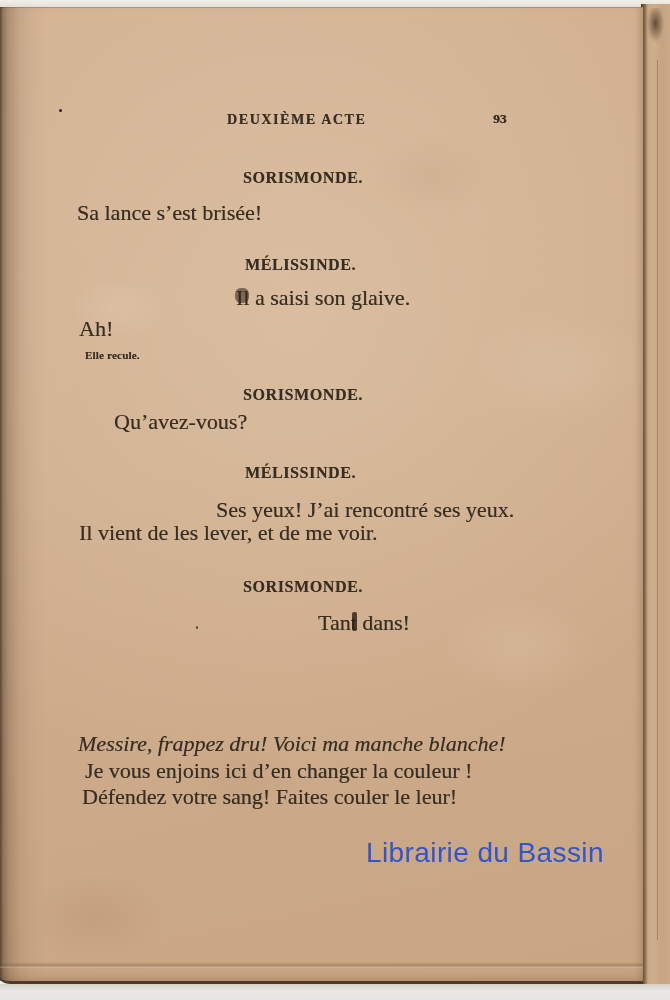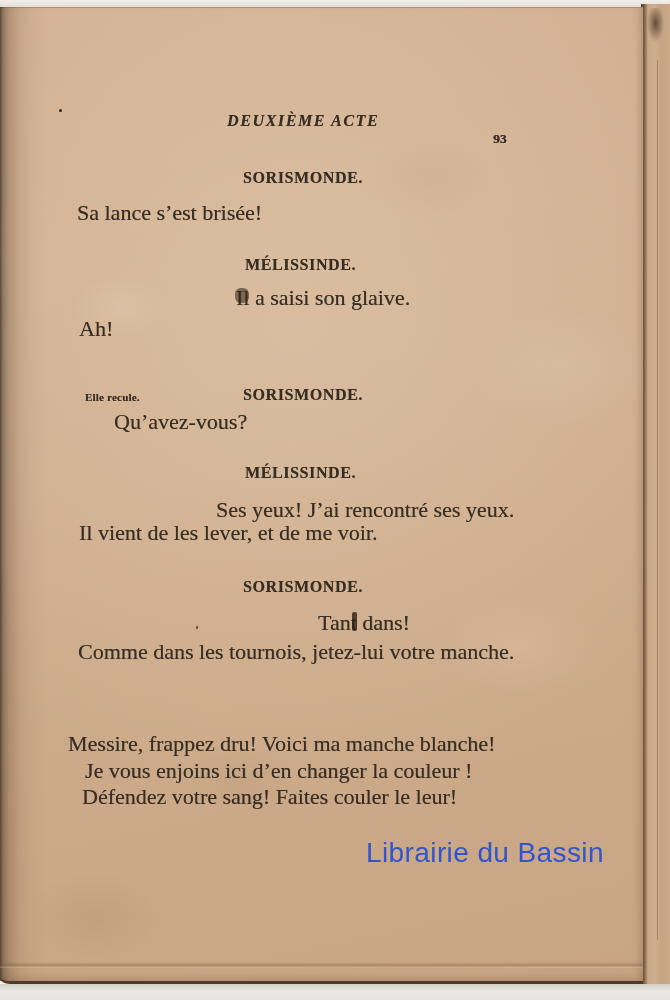--- a/index.html
+++ b/index.html
@@ -53,25 +53,25 @@
       rgba(120,88,62,0.05) 32px, rgba(120,88,62,0) 46px);}
   
   .crease{position:absolute;left:0;right:0;bottom:13px;height:6px;
     background:linear-gradient(180deg,rgba(100,70,45,0) 0%,rgba(100,70,45,0.30) 55%,rgba(243,228,207,0.28) 100%);}
 
   
   .line{position:absolute;white-space:pre;color:#362d23;line-height:1.05;}
   .verse{font-size:22px;text-shadow:0.35px 0.35px 0.5px rgba(54,45,35,0.5);}
   .speaker{font-size:16px;font-weight:bold;letter-spacing:0.6px;
     text-shadow:0.3px 0.3px 0.4px rgba(54,45,35,0.55);}
-  .acttitle{font-size:16px;font-weight:bold;letter-spacing:1.6px;
-    text-shadow:0.3px 0.3px 0.4px rgba(54,45,35,0.55);font-style:italic;}
+  .acttitle{font-size:14px;font-weight:bold;letter-spacing:1.6px;
+    text-shadow:0.3px 0.3px 0.4px rgba(54,45,35,0.55);}
   .pagenum{font-size:13.5px;font-weight:bold;text-shadow:0.4px 0.4px 0.5px rgba(40,32,24,0.7);}
   .stage{font-size:11px;font-weight:bold;letter-spacing:0.2px;
-    text-shadow:0.3px 0.3px 0.4px rgba(54,45,35,0.5);margin-top:42px;}
+    text-shadow:0.3px 0.3px 0.4px rgba(54,45,35,0.5);}
   .stage-heading{font-size:12px;}
   .stage-heading .sh-name{font-weight:bold;letter-spacing:0.3px;
     text-shadow:0.3px 0.3px 0.4px rgba(54,45,35,0.55);}
   .stage-heading .sh-dir{font-weight:bold;font-size:11.5px;margin-left:5px;
     text-shadow:0.25px 0.25px 0.4px rgba(54,45,35,0.5);}
 
   
   .blot{position:absolute;background:rgba(45,34,24,0.55);}
   .blot-il{left:235px;top:288px;width:14px;height:15px;border-radius:40%;filter:blur(0.6px);}
   .blot-tant{left:352px;top:612px;width:5px;height:19px;border-radius:2px;
@@ -95,39 +95,38 @@
   <div class="fore-edge"></div>
   <div class="fore-edge-crack"></div>
   <div class="edge-stain"></div>
 
   <div class="page">
     <div class="gutter"></div>
     <div class="crease"></div>
   </div>
 
   <div class="line acttitle" style="left:227px;top:113px;">DEUXIÈME ACTE</div>
-  <div class="line pagenum" style="left:493px;top:132px;">93</div>
+  <div class="line pagenum" style="left:493px;top:112px;">93</div>
 
   <div class="line speaker" style="left:243px;top:170px;">SORISMONDE.</div>
   <div class="line verse" style="left:77px;top:201px;">Sa lance s’est brisée!</div>
   <div class="line speaker" style="left:245px;top:257px;">MÉLISSINDE.</div>
   <div class="line verse" style="left:236px;top:286px;">Il a saisi son glaive.</div>
   <div class="line verse" style="left:79px;top:317px;">Ah!</div>
   <div class="line stage" style="left:85px;top:350px;">Elle recule.</div>
   <div class="line speaker" style="left:243px;top:387px;">SORISMONDE.</div>
   <div class="line verse" style="left:114px;top:410px;">Qu’avez-vous?</div>
   <div class="line speaker" style="left:245px;top:465px;">MÉLISSINDE.</div>
   <div class="line verse" style="left:216px;top:498px;">Ses yeux! J’ai rencontré ses yeux.</div>
   <div class="line verse" style="left:79px;top:521px;">Il vient de les lever, et de me voir.</div>
   <div class="line speaker" style="left:243px;top:579px;">SORISMONDE.</div>
   <div class="line verse" style="left:318px;top:611px;">Tant dans!</div>
-  <div class="line verse" style="left:78px;top:640px;">Comme dans les tournois, jetez-lui votre manche.</div>
 
 
-  <div class="line verse" style="left:68px;top:732px;">Messire, frappez dru! Voici ma manche blanche!</div>
+  <div class="line verse" style="left:78px;top:732px;font-style:italic;">Messire, frappez dru! Voici ma manche blanche!</div>
   <div class="line verse" style="left:82px;top:785px;">Défendez votre sang! Faites couler le leur!</div>
   <div class="line verse" style="left:85px;top:759px;">Je vous enjoins ici d’en changer la couleur !</div>
 
   <div class="blot blot-il"></div>
   <div class="blot blot-tant"></div>
   <div class="speck speck-1"></div>
   <div class="speck speck-2"></div>
 
   <div class="stamp" style="color: rgb(42, 82, 210);">Librairie du Bassin</div>
 

